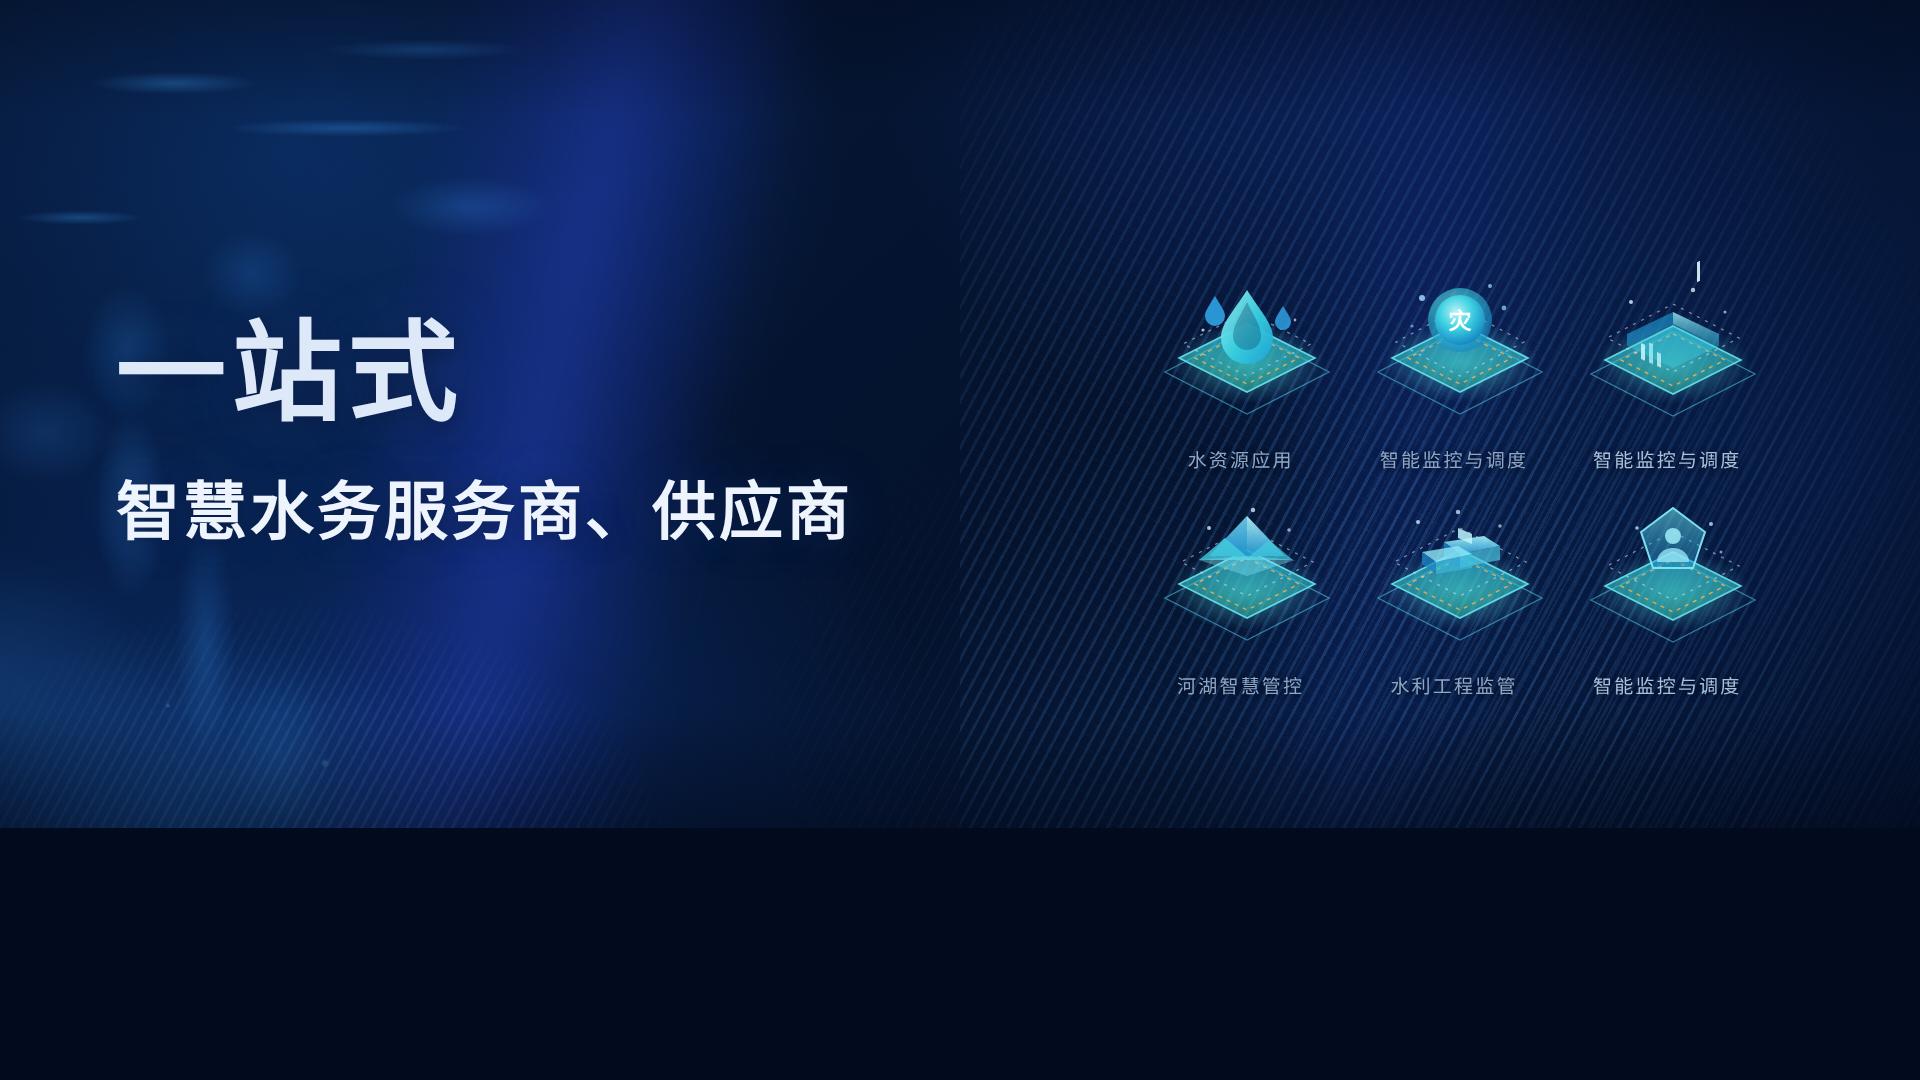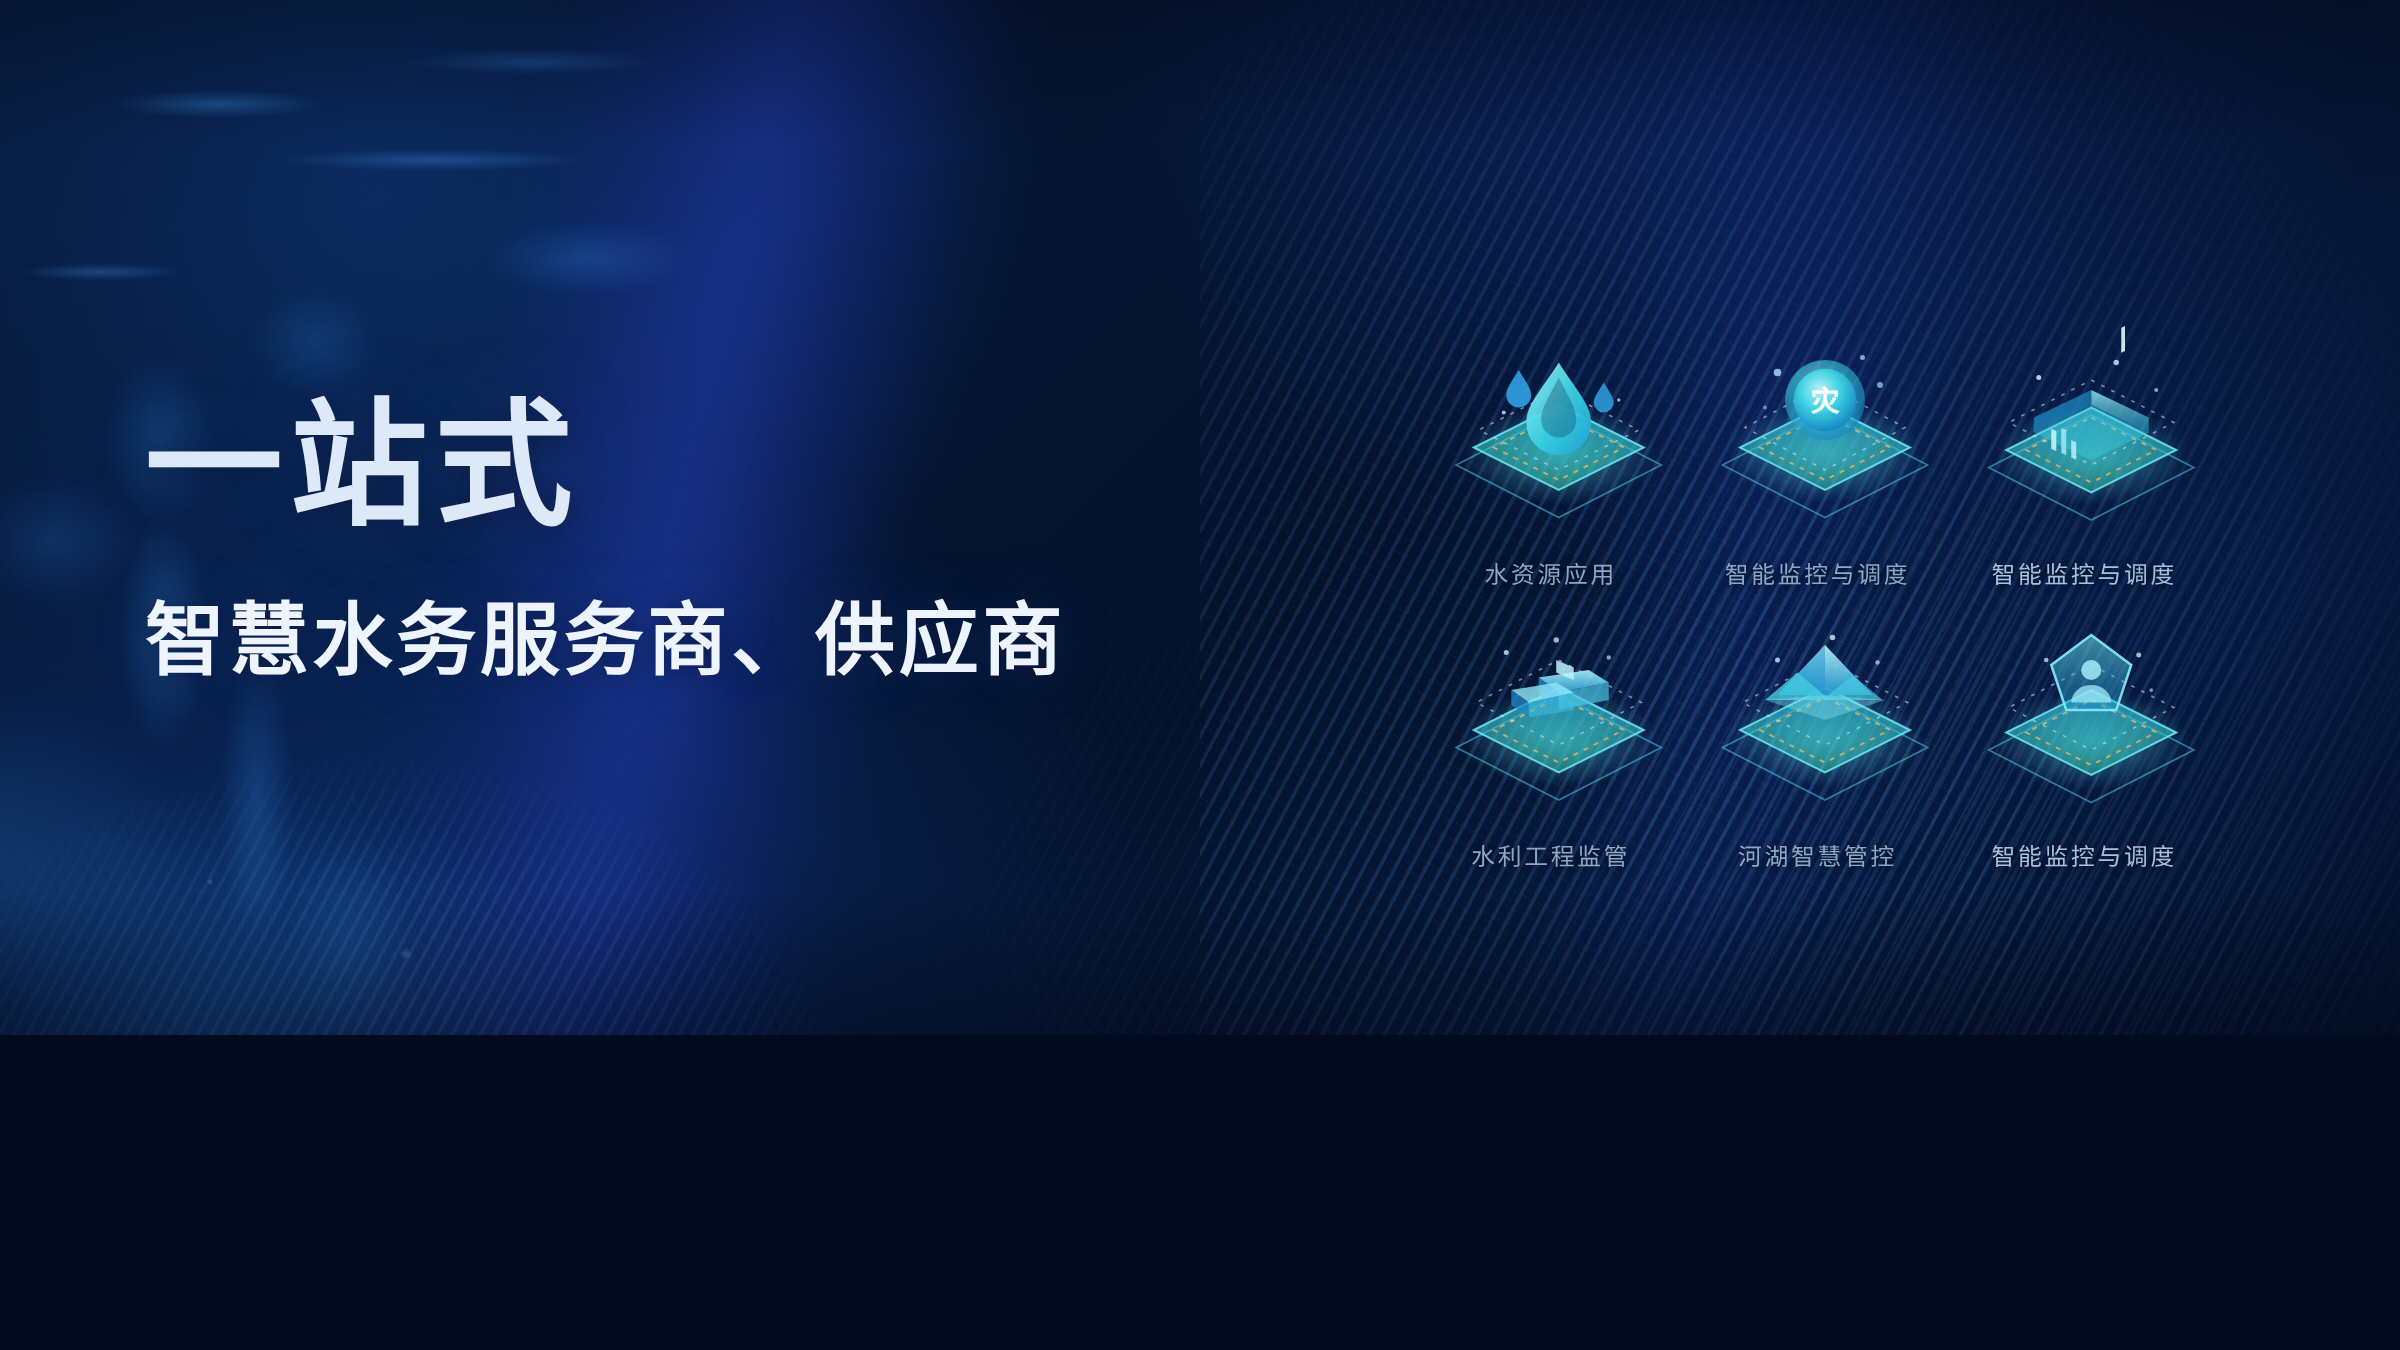--- a/index.html
+++ b/index.html
@@ -353,20 +353,59 @@
           <circle cx="140" cy="44" r="1.6" fill="#cfeefc" opacity=".65"></circle>
         </svg>
       </div>
       <div class="feature-label">智能监控与调度</div>
     </div>
 
     <div class="feature-cell">
       <div class="icon-wrap">
         <svg viewBox="0 0 176 152">
           <defs>
+            <linearGradient id="plat5" x1="0" y1="0" x2="0" y2="1">
+              <stop offset="0%" stop-color="#2fb0d8" stop-opacity=".70"></stop>
+              <stop offset="100%" stop-color="#3ddbb4" stop-opacity=".40"></stop>
+            </linearGradient>
+            <linearGradient id="mt5" x1="0" y1="0" x2="0" y2="1">
+              <stop offset="0%" stop-color="#b8f6fa"></stop>
+              <stop offset="100%" stop-color="#1f9ad4"></stop>
+            </linearGradient>
+            <radialGradient id="glow5" cx="50%" cy="50%" r="50%">
+              <stop offset="0%" stop-color="#55e0ee" stop-opacity=".50"></stop>
+              <stop offset="100%" stop-color="#55e0ee" stop-opacity="0"></stop>
+            </radialGradient>
+          </defs>
+          <ellipse cx="88" cy="96" rx="78" ry="40" fill="url(#glow5)"></ellipse>
+          <polygon points="88,62 170,104 88,146 6,104" fill="none" stroke="#4fc8e8" stroke-opacity=".55" stroke-width="1.4"></polygon>
+          <polygon points="88,56 156,90 88,124 20,90" fill="url(#plat5)" stroke="#68e4f0" stroke-opacity=".9" stroke-width="1.6"></polygon>
+          <polygon points="88,64 140,90 88,116 36,90" fill="none" stroke="#e8b45a" stroke-opacity=".85" stroke-width="1.5" stroke-dasharray="4 5"></polygon>
+          <polygon points="88,34 154,68 88,102 22,68" fill="none" stroke="#d7e8f5" stroke-opacity=".55" stroke-width="1.3" stroke-dasharray="3 6"></polygon>
+
+          <polygon points="88,22 126,62 50,62" fill="url(#mt5)" opacity=".92"></polygon>
+          <polygon points="88,22 88,62 50,62" fill="#1d93cf" opacity=".45"></polygon>
+
+          <polygon points="66,44 92,66 40,66" fill="#46ccdf" opacity=".80"></polygon>
+          <polygon points="110,46 134,66 86,66" fill="#46ccdf" opacity=".70"></polygon>
+
+          <polygon points="88,62 136,66 88,82 40,66" fill="#7fe6f2" opacity=".40"></polygon>
+
+          <circle cx="50" cy="34" r="2" fill="#cfeefc" opacity=".8"></circle>
+          <circle cx="94" cy="16" r="2.2" fill="#cfeefc" opacity=".8"></circle>
+          <circle cx="130" cy="36" r="1.8" fill="#cfeefc" opacity=".65"></circle>
+        </svg>
+      </div>
+      <div class="feature-label">河湖智慧管控</div>
+    </div>
+
+    <div class="feature-cell">
+      <div class="icon-wrap">
+        <svg viewBox="0 0 176 152">
+          <defs>
             <linearGradient id="plat4" x1="0" y1="0" x2="0" y2="1">
               <stop offset="0%" stop-color="#2fb0d8" stop-opacity=".70"></stop>
               <stop offset="100%" stop-color="#3ddbb4" stop-opacity=".40"></stop>
             </linearGradient>
             <linearGradient id="dam4" x1="0" y1="0" x2="0" y2="1">
               <stop offset="0%" stop-color="#a8f2fa"></stop>
               <stop offset="100%" stop-color="#2b9fd8"></stop>
             </linearGradient>
             <radialGradient id="glow4" cx="50%" cy="50%" r="50%">
               <stop offset="0%" stop-color="#55e0ee" stop-opacity=".50"></stop>
@@ -389,59 +428,20 @@
           <polygon points="86,34 100,40 100,50 86,44" fill="#bdf4fb" opacity=".85"></polygon>
 
           <circle cx="46" cy="28" r="2" fill="#cfeefc" opacity=".8"></circle>
           <circle cx="86" cy="18" r="2.2" fill="#cfeefc" opacity=".75"></circle>
           <circle cx="128" cy="32" r="1.8" fill="#cfeefc" opacity=".65"></circle>
         </svg>
       </div>
       <div class="feature-label">水利工程监管</div>
     </div>
 
-    <div class="feature-cell">
-      <div class="icon-wrap">
-        <svg viewBox="0 0 176 152">
-          <defs>
-            <linearGradient id="plat5" x1="0" y1="0" x2="0" y2="1">
-              <stop offset="0%" stop-color="#2fb0d8" stop-opacity=".70"></stop>
-              <stop offset="100%" stop-color="#3ddbb4" stop-opacity=".40"></stop>
-            </linearGradient>
-            <linearGradient id="mt5" x1="0" y1="0" x2="0" y2="1">
-              <stop offset="0%" stop-color="#b8f6fa"></stop>
-              <stop offset="100%" stop-color="#1f9ad4"></stop>
-            </linearGradient>
-            <radialGradient id="glow5" cx="50%" cy="50%" r="50%">
-              <stop offset="0%" stop-color="#55e0ee" stop-opacity=".50"></stop>
-              <stop offset="100%" stop-color="#55e0ee" stop-opacity="0"></stop>
-            </radialGradient>
-          </defs>
-          <ellipse cx="88" cy="96" rx="78" ry="40" fill="url(#glow5)"></ellipse>
-          <polygon points="88,62 170,104 88,146 6,104" fill="none" stroke="#4fc8e8" stroke-opacity=".55" stroke-width="1.4"></polygon>
-          <polygon points="88,56 156,90 88,124 20,90" fill="url(#plat5)" stroke="#68e4f0" stroke-opacity=".9" stroke-width="1.6"></polygon>
-          <polygon points="88,64 140,90 88,116 36,90" fill="none" stroke="#e8b45a" stroke-opacity=".85" stroke-width="1.5" stroke-dasharray="4 5"></polygon>
-          <polygon points="88,34 154,68 88,102 22,68" fill="none" stroke="#d7e8f5" stroke-opacity=".55" stroke-width="1.3" stroke-dasharray="3 6"></polygon>
-
-          <polygon points="88,22 126,62 50,62" fill="url(#mt5)" opacity=".92"></polygon>
-          <polygon points="88,22 88,62 50,62" fill="#1d93cf" opacity=".45"></polygon>
-
-          <polygon points="66,44 92,66 40,66" fill="#46ccdf" opacity=".80"></polygon>
-          <polygon points="110,46 134,66 86,66" fill="#46ccdf" opacity=".70"></polygon>
-
-          <polygon points="88,62 136,66 88,82 40,66" fill="#7fe6f2" opacity=".40"></polygon>
-
-          <circle cx="50" cy="34" r="2" fill="#cfeefc" opacity=".8"></circle>
-          <circle cx="94" cy="16" r="2.2" fill="#cfeefc" opacity=".8"></circle>
-          <circle cx="130" cy="36" r="1.8" fill="#cfeefc" opacity=".65"></circle>
-        </svg>
-      </div>
-      <div class="feature-label">河湖智慧管控</div>
-    </div>
-
     <div class="feature-cell bright">
       <div class="icon-wrap">
         <svg viewBox="0 0 176 152">
           <defs>
             <linearGradient id="plat6" x1="0" y1="0" x2="0" y2="1">
               <stop offset="0%" stop-color="#2fb0d8" stop-opacity=".70"></stop>
               <stop offset="100%" stop-color="#3ddbb4" stop-opacity=".40"></stop>
             </linearGradient>
             <linearGradient id="shd6" x1="0" y1="0" x2="0" y2="1">
               <stop offset="0%" stop-color="#6fe4f2" stop-opacity=".55"></stop>

